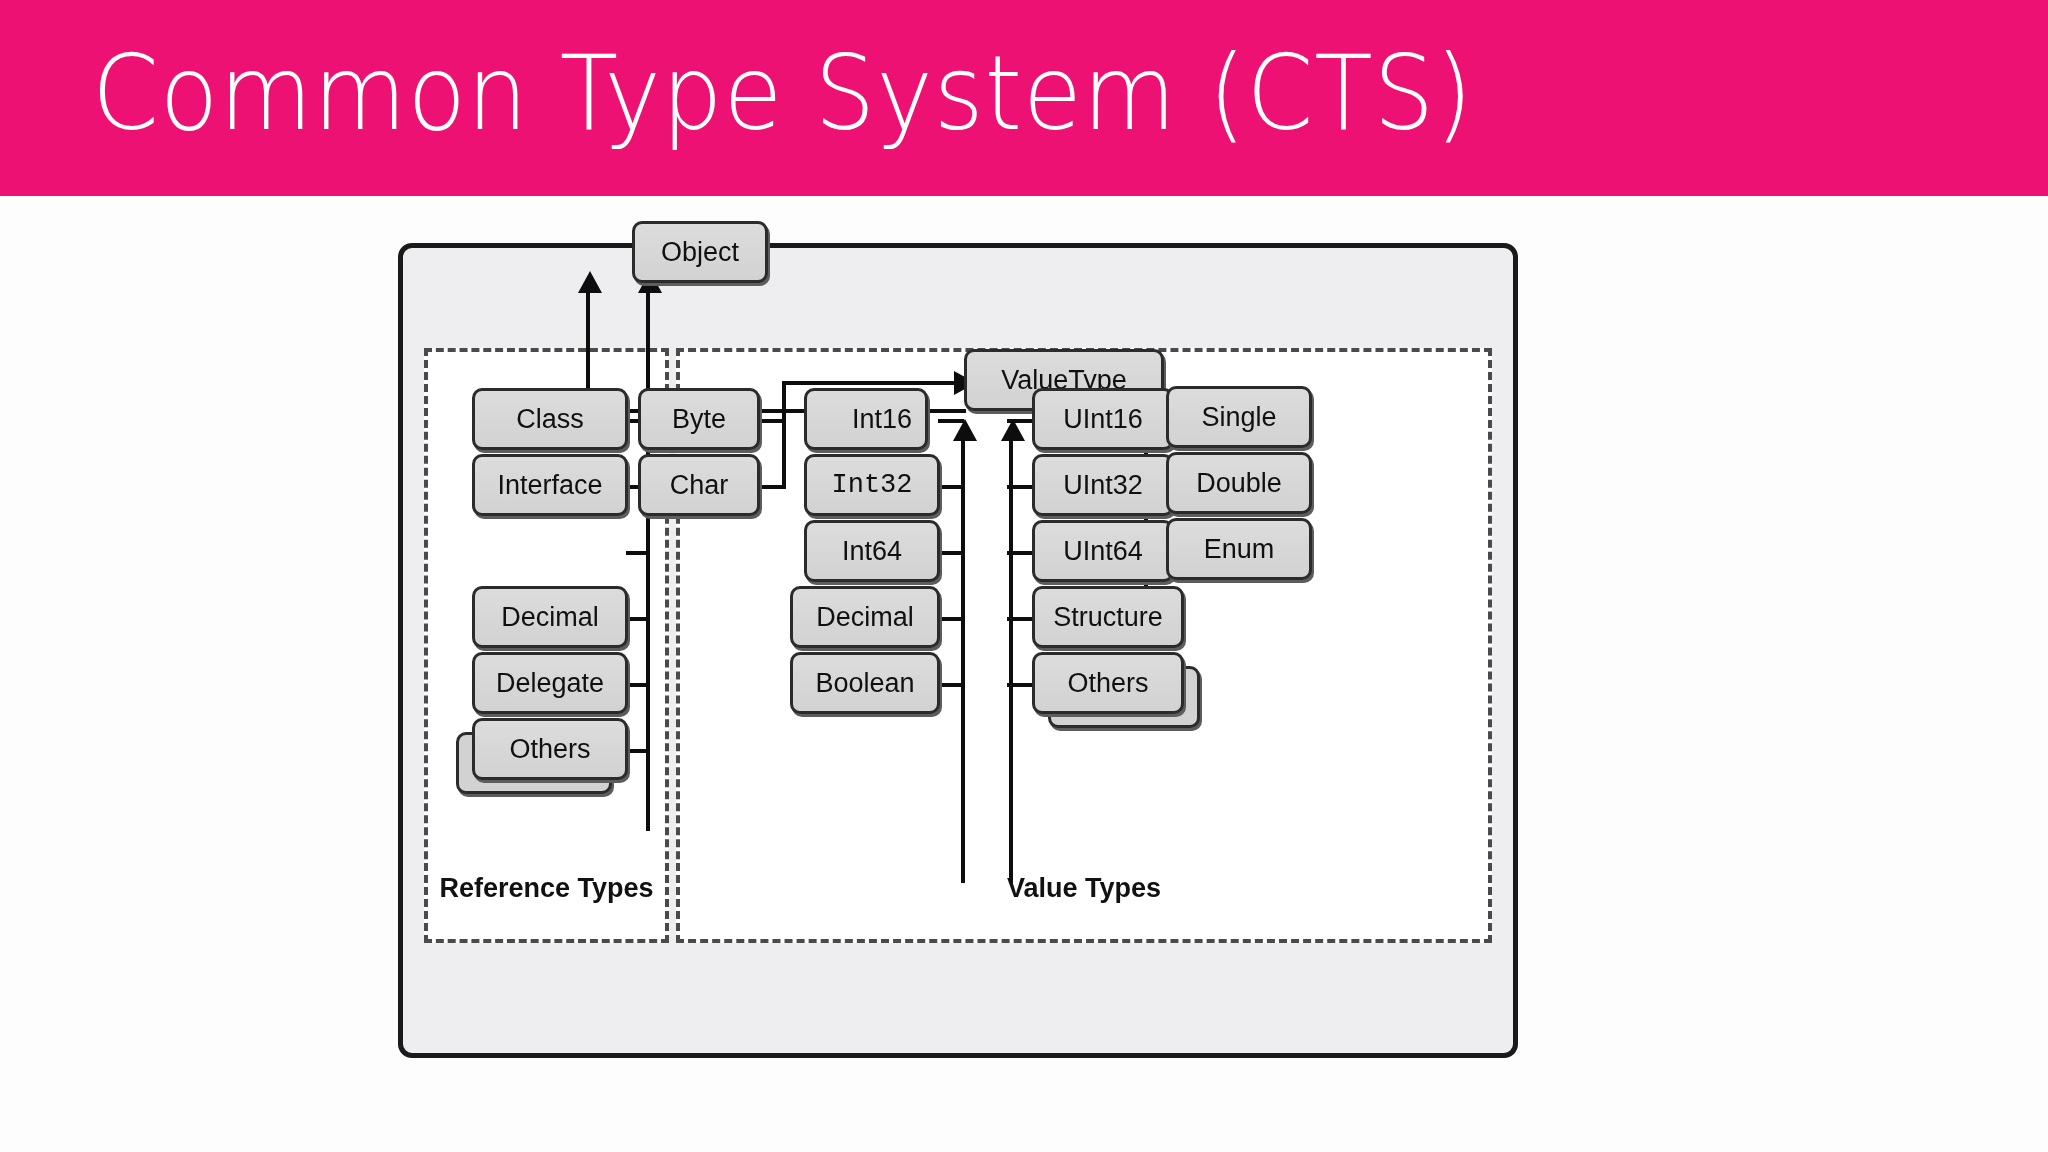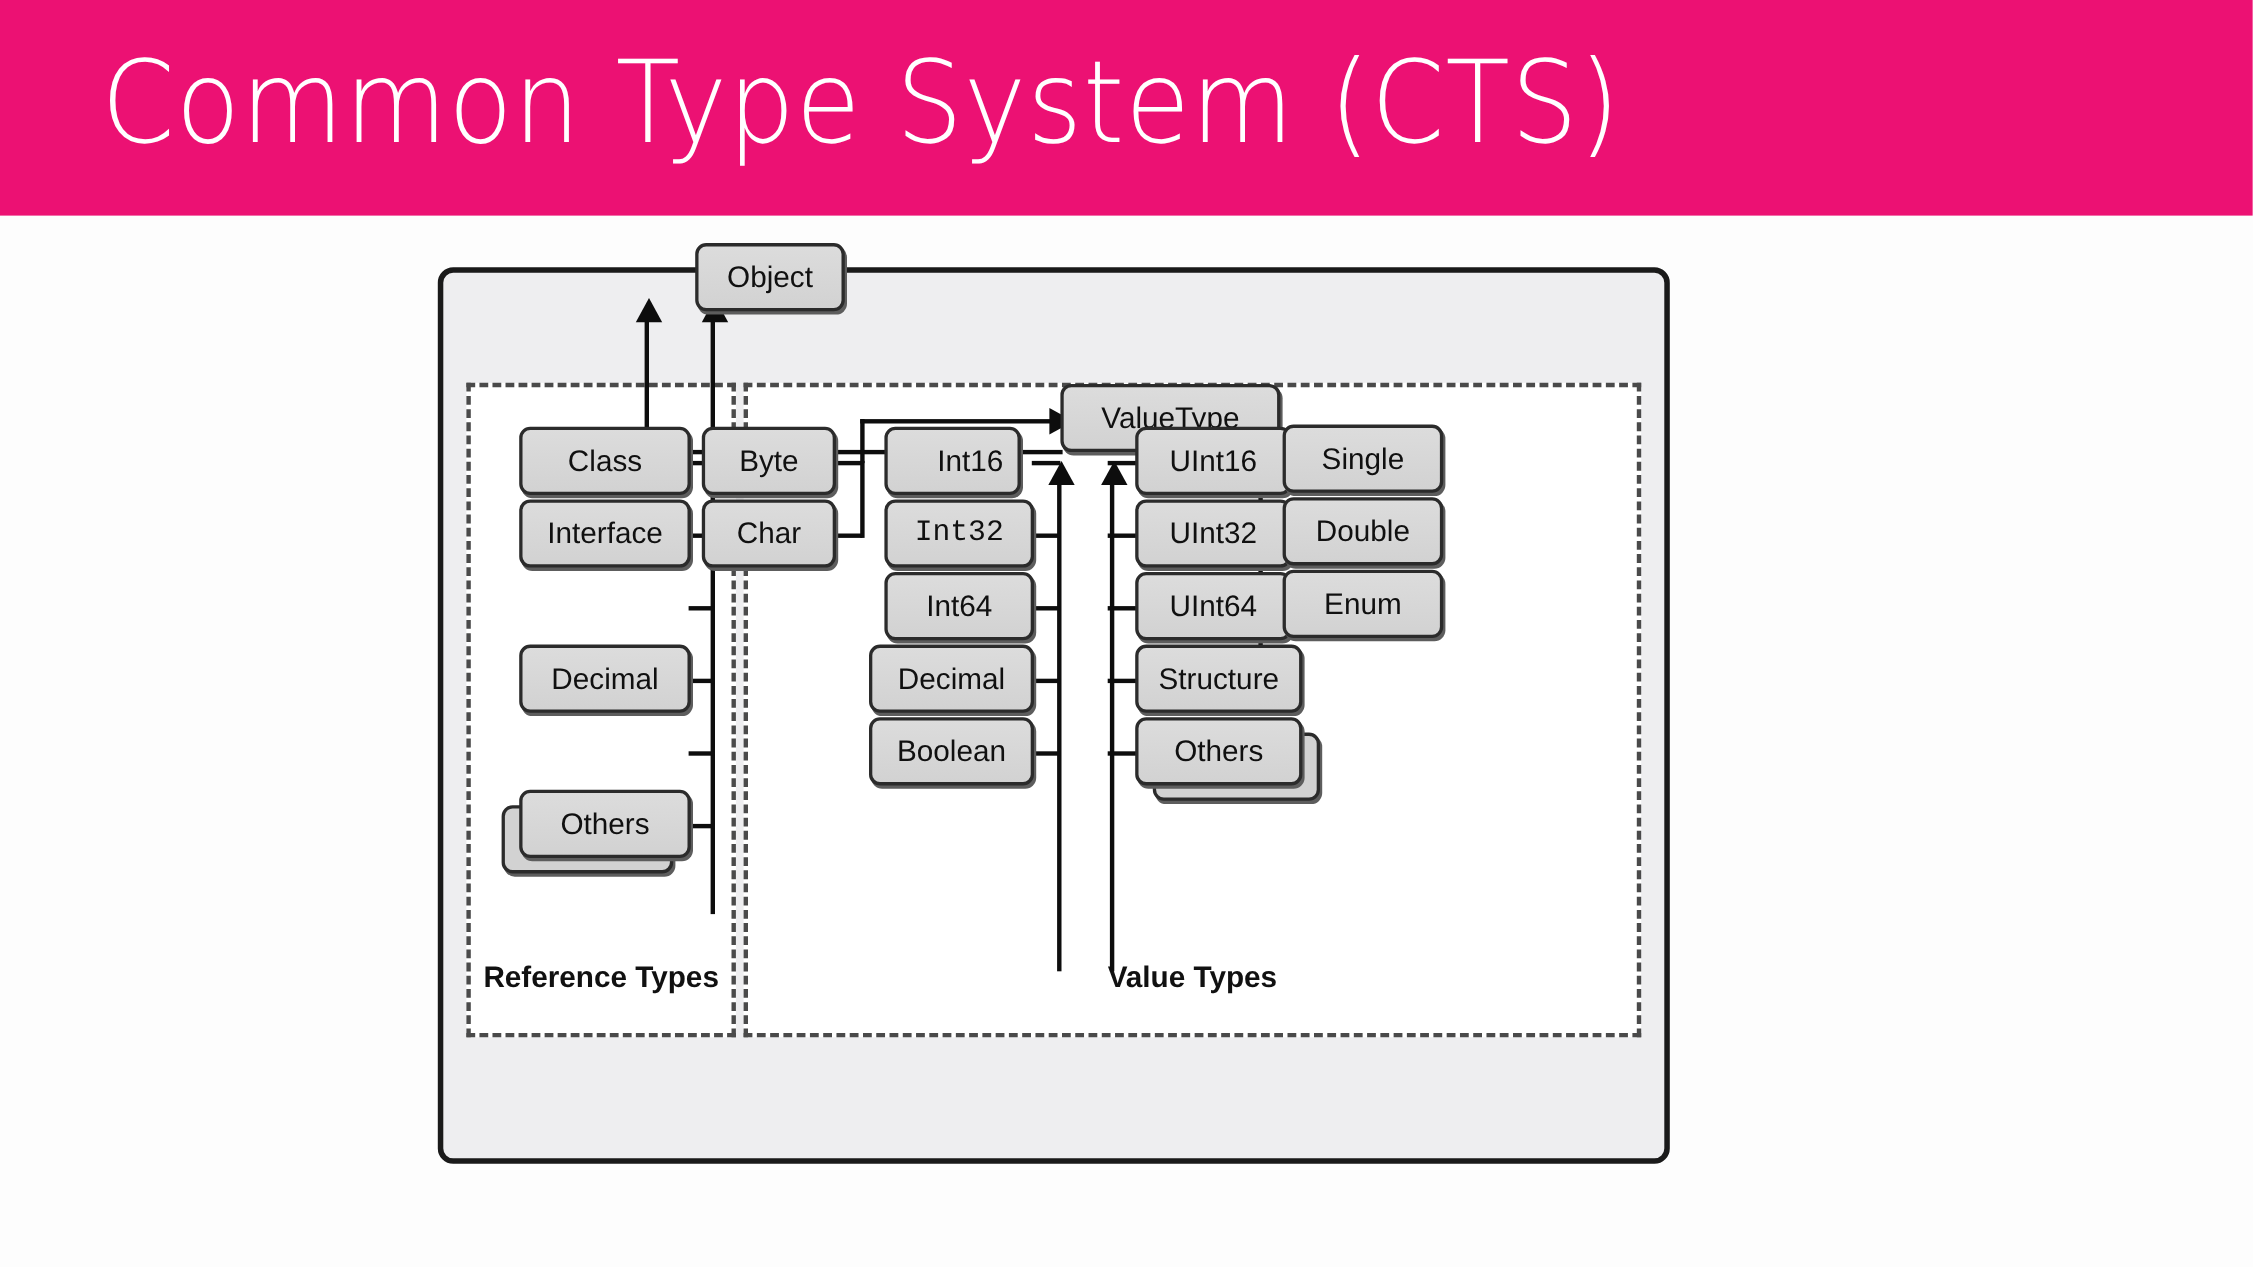--- a/index.html
+++ b/index.html
@@ -204,20 +204,21 @@
   <div class="hline" style="left:744px; top:242px; width:26px;"></div>
   <div class="hline" style="left:744px; top:308px; width:26px;"></div>
 
   <div class="node" style="left:234px; top:-22px; width:136px; height:62px;">Object</div>
 
   <div class="node" style="left:566px; top:106px; width:200px; height:62px;">ValueType</div>
 
   <div class="node" style="left:74px; top:145px; width:156px; height:62px;">Class</div>
   <div class="node" style="left:74px; top:211px; width:156px; height:62px;">Interface</div>
   <div class="node" style="left:74px; top:343px; width:156px; height:62px;">Decimal</div>
+  <div class="node" style="left:74px; top:409px; width:156px; height:62px;">Delegate</div>
   <div class="stack-ghost" style="left:58px; top:489px; width:156px; height:62px;"></div>
   <div class="node" style="left:74px; top:475px; width:156px; height:62px;">Others</div>
 
   <div class="node" style="left:240px; top:145px; width:122px; height:62px;">Byte</div>
   <div class="node" style="left:240px; top:211px; width:122px; height:62px;">Char</div>
 
   <div class="node" style="left:406px; top:145px; width:124px; height:62px;padding-left:32px;">Int16</div>
   <div class="node" style="left:406px; top:211px; width:136px; height:62px;font-family:Liberation Mono, monospace;">Int32</div>
   <div class="node" style="left:406px; top:277px; width:136px; height:62px;">Int64</div>
   <div class="node" style="left:392px; top:343px; width:150px; height:62px;">Decimal</div>

